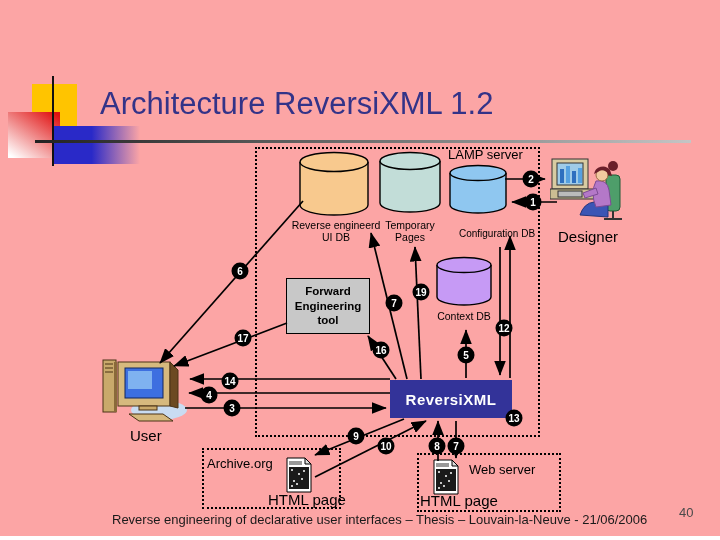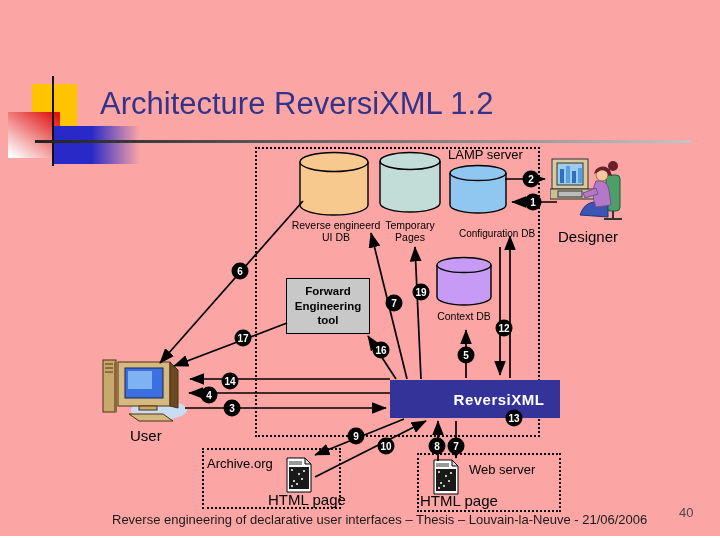--- a/index.html
+++ b/index.html
@@ -28,21 +28,21 @@
   .dashed-box { position:absolute; border:2px dotted #000; }
   .section-label { position:absolute; font-weight:normal; font-size:13px; color:#000; white-space:nowrap; }
   .db-label { position:absolute; font-size:10.5px; color:#000; text-align:center; line-height:1.18; }
   .small-label { position:absolute; font-size:15px; color:#000; white-space:nowrap; }
 
   .fe-tool { left:286px; top:278px; width:82px; height:54px; background:#c8c8c8;
              border:1px solid #000; display:flex; align-items:center; justify-content:center;
              text-align:center; font-weight:bold; font-size:11.5px; line-height:1.25; }
   .rxml-box { left:390px; top:380px; width:122px; height:38px; background:#333399;
               display:flex; align-items:center; justify-content:center;
-              color:#fff; font-weight:bold; font-size:15px; letter-spacing:0.5px;padding-left:48px; }
+              color:#fff; font-weight:bold; font-size:15px; letter-spacing:0.5px; }
 
   .badge { position:absolute; width:17px; height:17px; border-radius:50%;
            background:#000; color:#fff; font-weight:bold; font-size:10px;
            display:flex; align-items:center; justify-content:center;
            transform:translate(-50%,-50%); z-index:30; }
 
   .lines-layer { position:absolute; left:0; top:0; width:720px; height:540px;
                  z-index:20; pointer-events:none; }
 
   .footer-text { left:112px; top:512px; font-size:13px; color:#1a1a1a; white-space:nowrap; }

